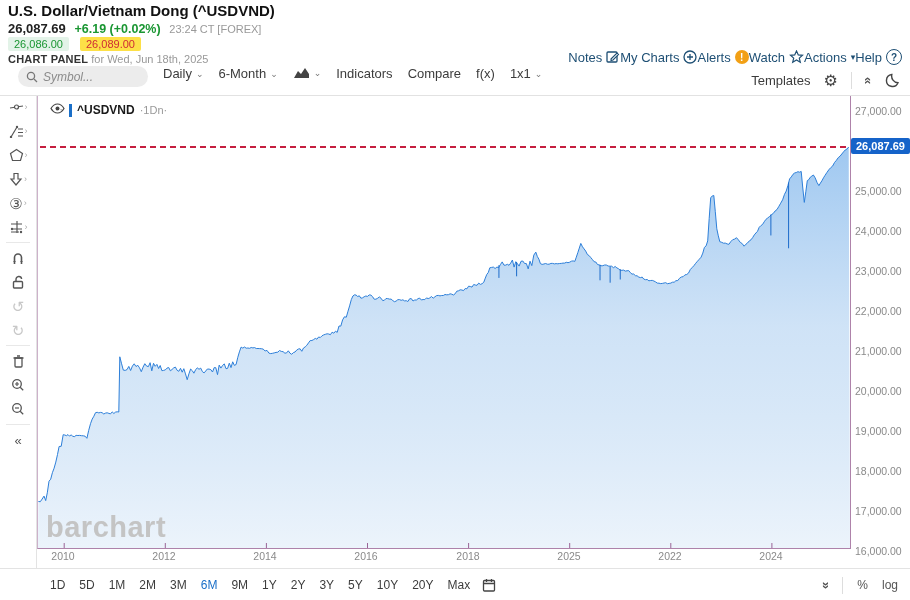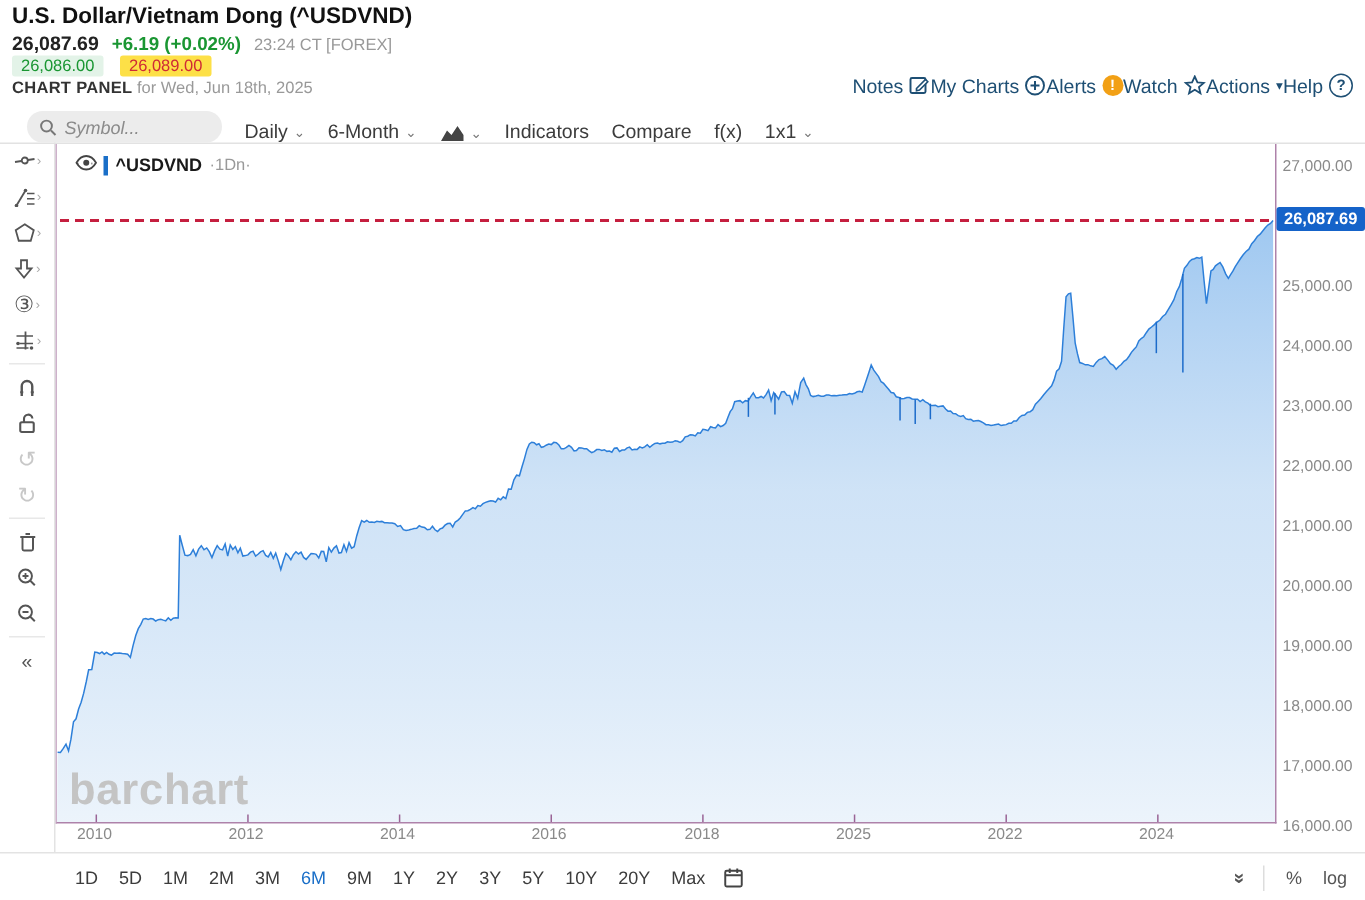--- a/index.html
+++ b/index.html
@@ -21,21 +21,21 @@
           border-radius:3px;padding:2px 8px;background:#fff;cursor:pointer;white-space:nowrap;}
   .quick-nav{position:absolute;right:8px;top:49px;display:flex;font-size:13px;color:#1e4f74;align-items:center;}
   .qn-item{display:flex;align-items:center;gap:4px;cursor:pointer;}
   .alert-dot{display:inline-flex;width:14px;height:14px;border-radius:50%;background:#f2a015;color:#fff;
              font-size:10px;font-weight:bold;align-items:center;justify-content:center;}
   .q-circle{display:inline-flex;width:14px;height:14px;border-radius:50%;border:1.4px solid #1e4f74;
             color:#1e4f74;font-size:10px;font-weight:bold;align-items:center;justify-content:center;}
   .caret{font-size:9px;color:#1e4f74;}
   
   .toolbar{position:absolute;left:0;top:66px;width:910px;height:29px;border-bottom:1px solid #e2e2e2;
-           display:flex;align-items:flex-end;font-size:13px;color:#3c3c3c;}
+           display:flex;align-items:flex-start;font-size:13px;color:#3c3c3c;}
   .search-pill{margin-left:18px;width:130px;height:21px;background:#ececec;border-radius:11px;
                display:flex;align-items:center;padding:0 8px;box-sizing:border-box;gap:5px;}
   .search-pill .ph{color:#8b8b8b;font-style:italic;font-size:12px;}
   .tb-item{margin-left:15px;display:flex;align-items:center;gap:4px;cursor:pointer;white-space:nowrap;}
   .tb-caret{font-size:9px;color:#777;}
   .tb-right{position:absolute;right:10px;top:0;height:29px;display:flex;align-items:center;gap:13px;}
   .vdiv{width:1px;height:17px;background:#ddd;}
   .gear{font-size:16px;color:#444;line-height:1;}
   .chev-up,.chev-dn{display:inline-block;font-size:13px;color:#555;font-weight:bold;}
   .chev-up{transform:rotate(90deg);}
@@ -157,20 +157,31 @@
     <span class="tb-item">
         <span>Compare</span>
       </span>
     <span class="tb-item">
         <span>f(x)</span>
       </span>
     <span class="tb-item">
       <span>1x1</span>
         <span class="tb-caret">⌄</span>
     </span>
+    <div class="tb-right">
+      <span class="tb-item" style="margin-left:0">
+          <span>Templates</span>
+        </span>
+      <span class="gear">⚙</span>
+      <span class="vdiv"></span>
+      <span class="chev-up">«</span>
+      <svg class="ic" width="15" height="15" viewBox="0 0 15 15">
+          <path d="M13 9.8A6 6 0 1 1 6.8 1.5 6.8 6.8 0 0 0 13 9.8Z" fill="none" stroke="#444" stroke-width="1.4"></path>
+        </svg>
+    </div>
   </div>
 
   <div class="sidebar">
     <div class="tool">
       <svg class="ic" width="15" height="12" viewBox="0 0 15 12">
           <path d="M1 7L14 5" stroke="#555" stroke-width="1.2"></path>
           <circle cx="7.5" cy="6" r="2" fill="#fff" stroke="#555" stroke-width="1.2"></circle>
         </svg>
         <span class="sub">›</span>
     </div>

